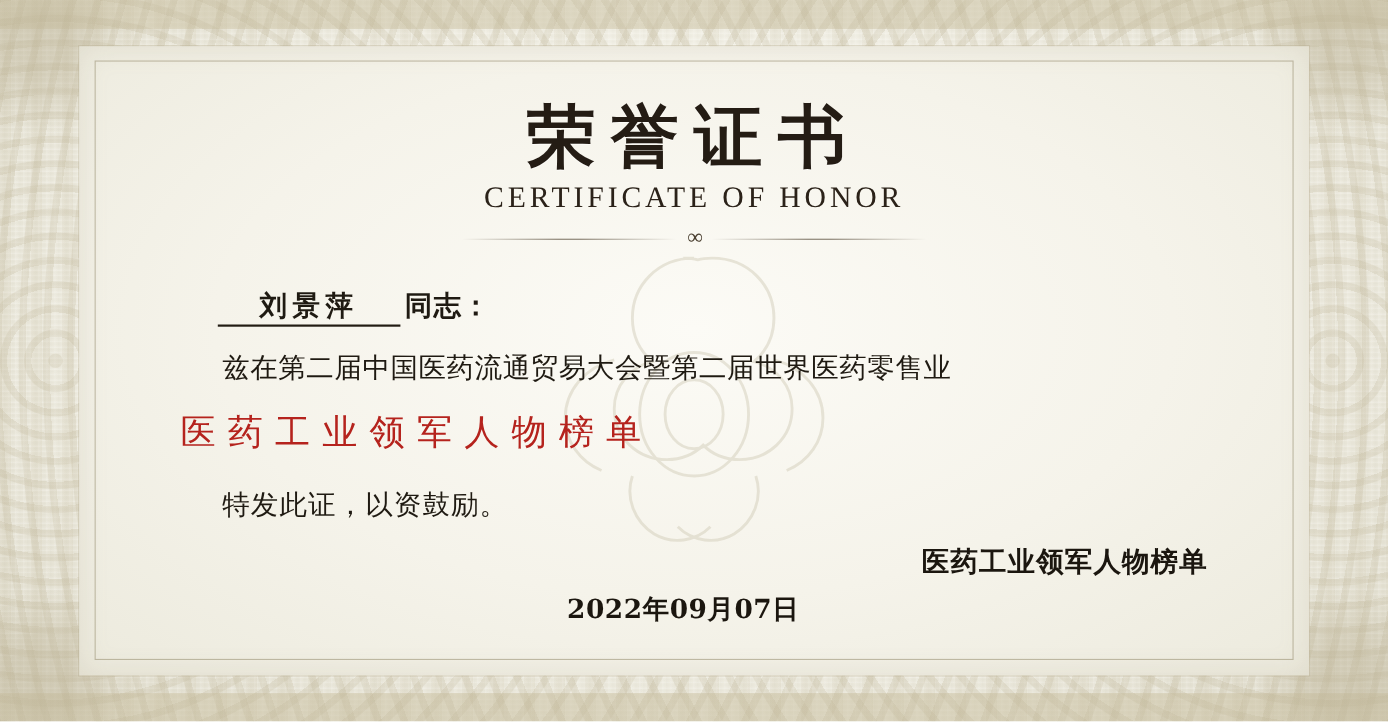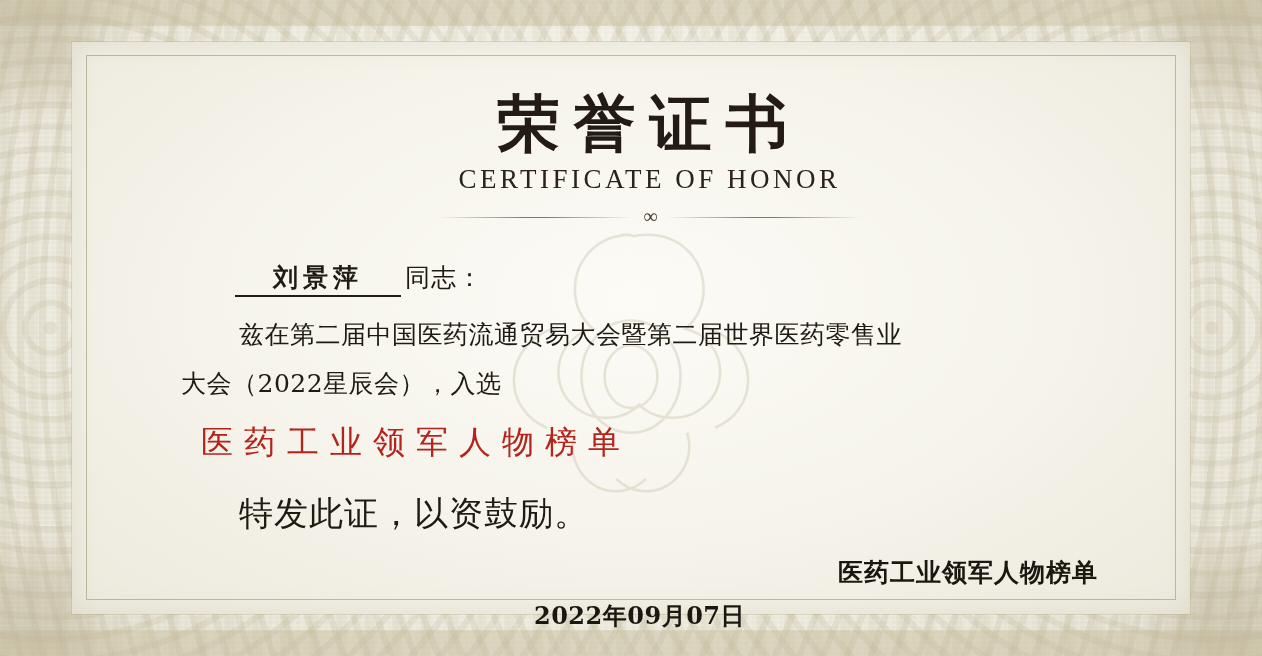--- a/index.html
+++ b/index.html
@@ -81,21 +81,20 @@
     opacity: .5;
     pointer-events: none;
   }
 
   
   .content {
     position: absolute;
     left: 86px; right: 86px; top: 55px; bottom: 56px;
     padding: 26px 58px 20px 58px;
     box-sizing: border-box;
-    margin-left: 37px;
   }
 
   .title-cn {
     text-align: center;
     font-family: "DejaVu Serif", "Liberation Serif", serif;
     font-weight: 700;
     font-size: 62px;
     letter-spacing: 14px;
     color: #241c14;
     line-height: 1.05;
@@ -149,20 +148,21 @@
     min-width: 150px;
     text-align: center;
     border-bottom: 2px solid #221c13;
     letter-spacing: 5px;
     font-weight: 600;
     padding: 0 8px 1px 8px;
   }
   .recipient-suffix {
     margin-left: 4px;
     letter-spacing: 1px;
+    font-weight: bold;
   }
 
   .para {
     font-size: 25px;
     line-height: 1.95;
     margin-top: 14px;
     letter-spacing: 0.5px;
   }
   .para .indent { display: inline-block; width: 58px; }
 
@@ -172,21 +172,21 @@
     color: #b5231d;
     font-weight: 400;
     font-size: 32px;
     letter-spacing: 11px;
     padding-left: 20px;
     font-family: "DejaVu Serif", "Liberation Serif", serif;
   }
 
   .closing {
     margin-top: 26px;
-    font-size: 34px;
+    font-size: 25px;
     padding-left: 58px;
     letter-spacing: 1px;
   }
 
   .signature {
     margin-top: 16px;
     text-align: right;
     padding-right: 20px;
     font-size: 25px;
     line-height: 1.6;
@@ -238,23 +238,20 @@
 
       <div class="recipient-line">
         <span class="recipient-name">刘景萍</span>
         <span class="recipient-suffix">同志：</span>
       </div>
 
       <div class="para">
         <span class="indent"></span><span>兹在第二届中国医药流通贸易大会暨第二届世界医药零售业</span>
       </div>
 
-      <div class="para" style="margin-top:0">
-        <span>大会（2022星辰会），入选</span>
-      </div>
 
       <div class="award-name">医药工业领军人物榜单</div>
 
       <div class="closing">特发此证，以资鼓励。</div>
 
       <div class="signature">
         <div>医药工业领军人物榜单</div>
         <div class="sig-date">2022年09月07日</div>
       </div>
 

